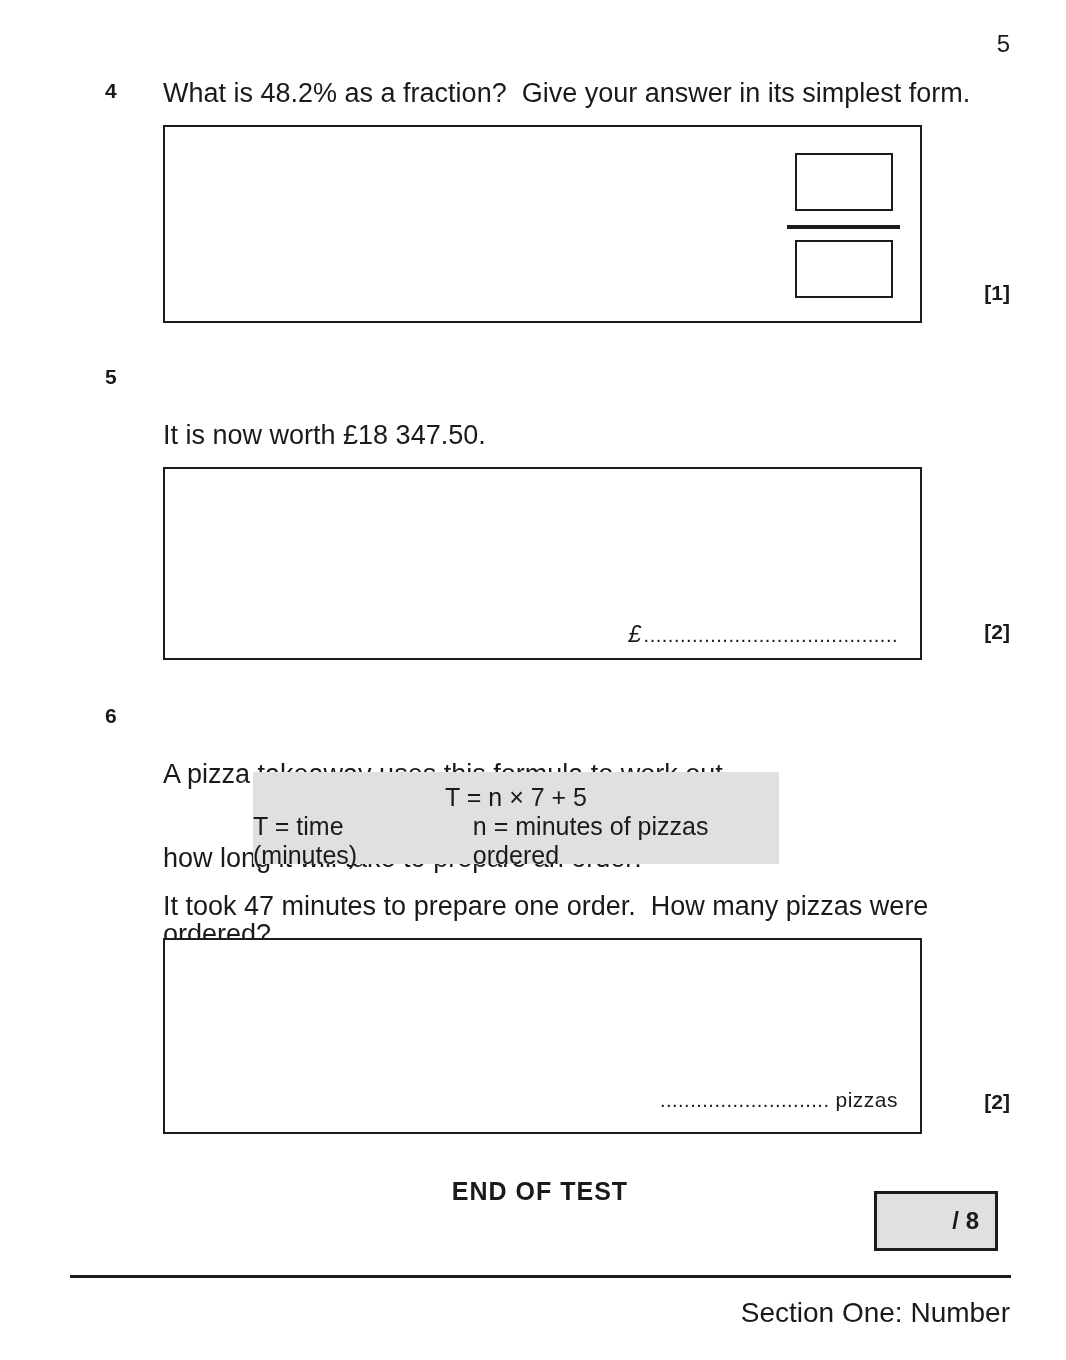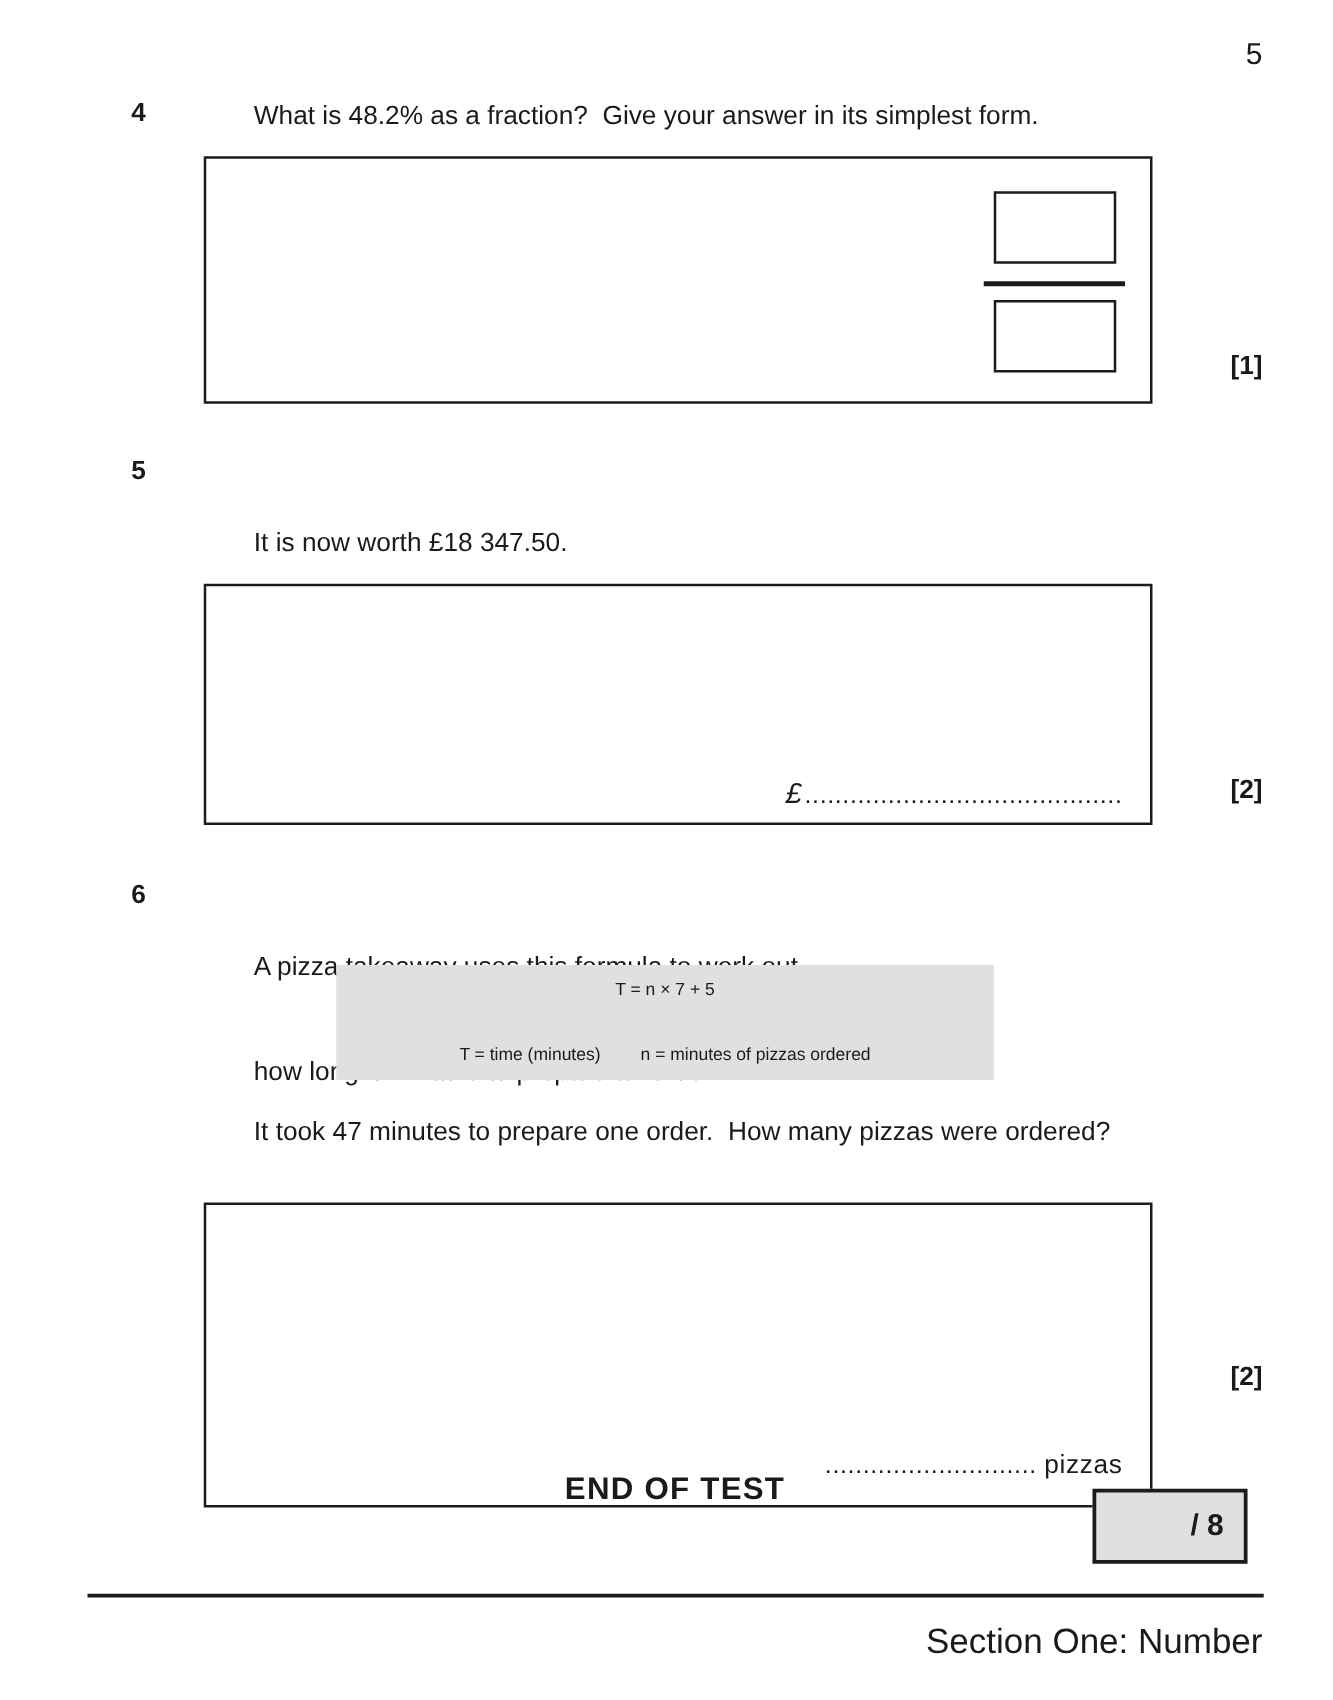--- a/index.html
+++ b/index.html
@@ -17,21 +17,21 @@
   .page-number {
     position: absolute; top: 30px; right: 56px;
     font-size: 24px;
   }
   .q-num {
     position: absolute; left: 105px;
     font-size: 21px; font-weight: bold;
   }
   .q-text {
     position: absolute; left: 163px; right: 90px;
-    font-size: 21px; line-height: 28px; margin-left: 40px;
+    font-size: 27px; line-height: 28px;
   }
   .answer-box {
     position: absolute; left: 163px; width: 759px;
     border: 2px solid #1c1c1c; background: #ffffff;
   }
   .marks {
     position: absolute; right: 56px;
     font-size: 21px; font-weight: bold;
   }
   
@@ -45,25 +45,25 @@
     position: absolute; left: 622px; top: 98px; width: 113px; height: 4px;
     background: #1c1c1c;
   }
   .answer-line {
     position: absolute; right: 22px; bottom: 10px;
     font-size: 20px; letter-spacing: 0.5px;
   }
   .answer-line .currency { font-style: italic; font-size: 23px; padding-right: 2px; }
   .answer-line .unit { font-size: 21px; padding-left: 6px; }
   .formula-box {
-    position: absolute; left: 269px; top: 772px; width: 526px; height: 92px;
+    position: absolute; left: 253px; top: 772px; width: 526px; height: 92px;
     background: #e0e0e0;
     display: flex; flex-direction: column; align-items: center; justify-content: space-between;
     padding: 11px 0 13px 0;
-    font-size: 14px;
+    font-size: 25px;
   }
   .formula-key { display: flex; gap: 32px; }
   .end-of-test {
     position: absolute; left: 0; top: 1177px; width: 1080px;
     text-align: center;
     font-size: 25px; font-weight: bold; letter-spacing: 1px;
   }
   .score-box {
     position: absolute; left: 874px; top: 1191px; width: 124px; height: 60px;
     background: #e0e0e0; border: 3px solid #1c1c1c;
@@ -123,21 +123,21 @@
   <div class="formula-box">
     <div class="txt">T = n × 7 + 5</div>
     <div class="formula-key">
       <span class="txt">T = time (minutes)</span>
       <span class="txt">n = minutes of pizzas ordered</span>
     </div>
   </div>
 
   <div class="q-text txt" style="top:892px">It took 47 minutes to prepare one order.  How many pizzas were ordered?</div>
 
-  <div class="answer-box" style="top:962px; height:244px">
+  <div class="answer-box" style="top:938px; height:196px">
     <div class="answer-line" style="bottom:20px">
       <span class="txt">............................</span><span class="unit txt">pizzas</span>
     </div>
   </div>
   <div class="marks txt" style="top:1090px">[2]</div>
 
   <div class="end-of-test txt">END OF TEST</div>
 
   <div class="score-box">
     <span class="txt">/ 8</span>

